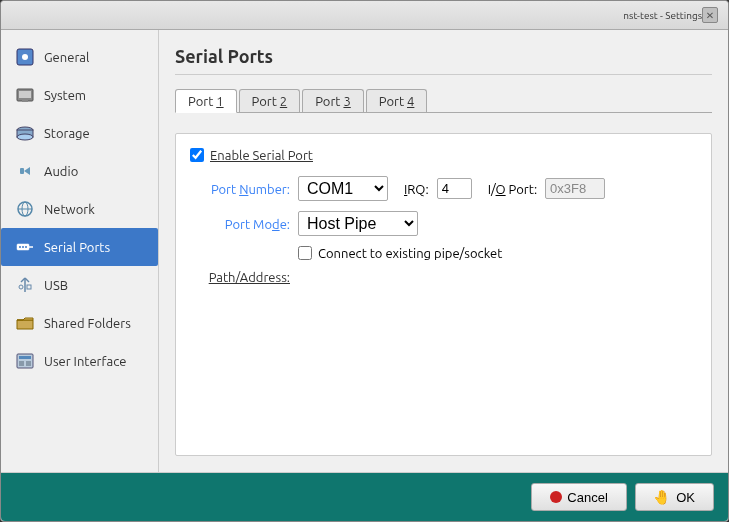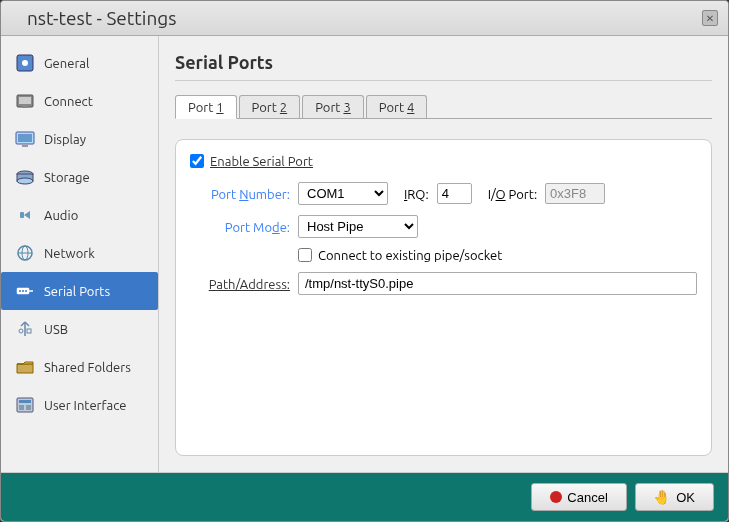--- a/index.html
+++ b/index.html
@@ -26,25 +26,25 @@
     .titlebar {
       background: linear-gradient(to bottom, #e8e8e8, #d8d8d8);
       border-bottom: 1px solid #aaa;
       padding: 6px 10px;
       display: flex;
       align-items: center;
       justify-content: space-between;
       border-radius: 4px 4px 0 0;
     }
     .titlebar-title {
-      font-size: 19px;
+      font-size: 10px;
       color: #333;
       font-weight: normal;
       flex: 1;
-      text-align: left;
+      text-align: right;
     }
     .titlebar-close {
       width: 16px;
       height: 16px;
       background: #c0c0c0;
       border: 1px solid #888;
       border-radius: 2px;
       display: flex;
       align-items: center;
       justify-content: center;
@@ -127,21 +127,21 @@
       background: #fff;
       border-bottom: 1px solid #fff;
       margin-bottom: -1px;
       z-index: 1;
       position: relative;
     }
     .form-section {
       background: #fff;
       border: 1px solid #ccc;
       padding: 14px;
-      border-radius: 8px;
+      border-radius: 2px;
       flex: 1;
     }
     .enable-row {
       display: flex;
       align-items: center;
       gap: 6px;
       margin-bottom: 14px;
     }
     .enable-row input[type="checkbox"] {
       width: 14px;
@@ -165,21 +165,21 @@
       width: 100px;
     }
     .label-port-mode {
       width: 100px;
     }
     select {
       padding: 2px 4px;
       border: 1px solid #aaa;
       background: #fff;
       border-radius: 2px;
-      font-size: 13px;
+      font-size: 16px;
       cursor: pointer;
     }
     .select-port-number {
       width: 90px;
     }
     .select-port-mode {
       width: 120px;
     }
     .irq-label {
       margin-left: 8px;
@@ -291,33 +291,23 @@
       </div>
 
       <div class="sidebar-item">
         <span class="icon">
           <svg viewBox="0 0 20 20" fill="none">
             <rect x="2" y="4" width="16" height="12" rx="1" fill="#888" stroke="#555"></rect>
             <rect x="4" y="6" width="12" height="7" fill="#ccc"></rect>
             <rect x="7" y="15" width="6" height="2" fill="#888"></rect>
           </svg>
         </span>
-        <span>Connect</span>
-      </div>
-
-      <div class="sidebar-item">
-        <span class="icon">
-          <svg viewBox="0 0 20 20" fill="none">
-            <rect x="1" y="3" width="18" height="12" rx="1" fill="#aaddff" stroke="#559"></rect>
-            <rect x="3" y="5" width="14" height="8" fill="#6699cc"></rect>
-            <rect x="7" y="16" width="6" height="2" fill="#999"></rect>
-          </svg>
-        </span>
-        <span>Display</span>
-      </div>
+        <span>System</span>
+      </div>
+
 
       <div class="sidebar-item">
         <span class="icon">
           <svg viewBox="0 0 20 20" fill="none">
             <ellipse cx="10" cy="7" rx="8" ry="3" fill="#88aacc" stroke="#446"></ellipse>
             <rect x="2" y="7" width="16" height="7" fill="#88aacc" stroke="#446"></rect>
             <ellipse cx="10" cy="14" rx="8" ry="3" fill="#aaccee" stroke="#446"></ellipse>
           </svg>
         </span>
         <span>Storage</span>
@@ -436,21 +426,20 @@
           </select>
         </div>
 
         <div class="connect-row">
           <input type="checkbox" style="">
           <span>Connect to existing pipe/socket</span>
         </div>
 
         <div class="path-row">
           <span class="path-label">Path/Address:</span>
-          <input type="text" class="path-input" value="/tmp/nst-ttyS0.pipe" style="">
         </div>
 
       </div>
     </div>
   </div>
 
   <div class="footer">
     <button class="btn btn-cancel">
       <span class="red-dot"></span>
       <span>Cancel</span>

